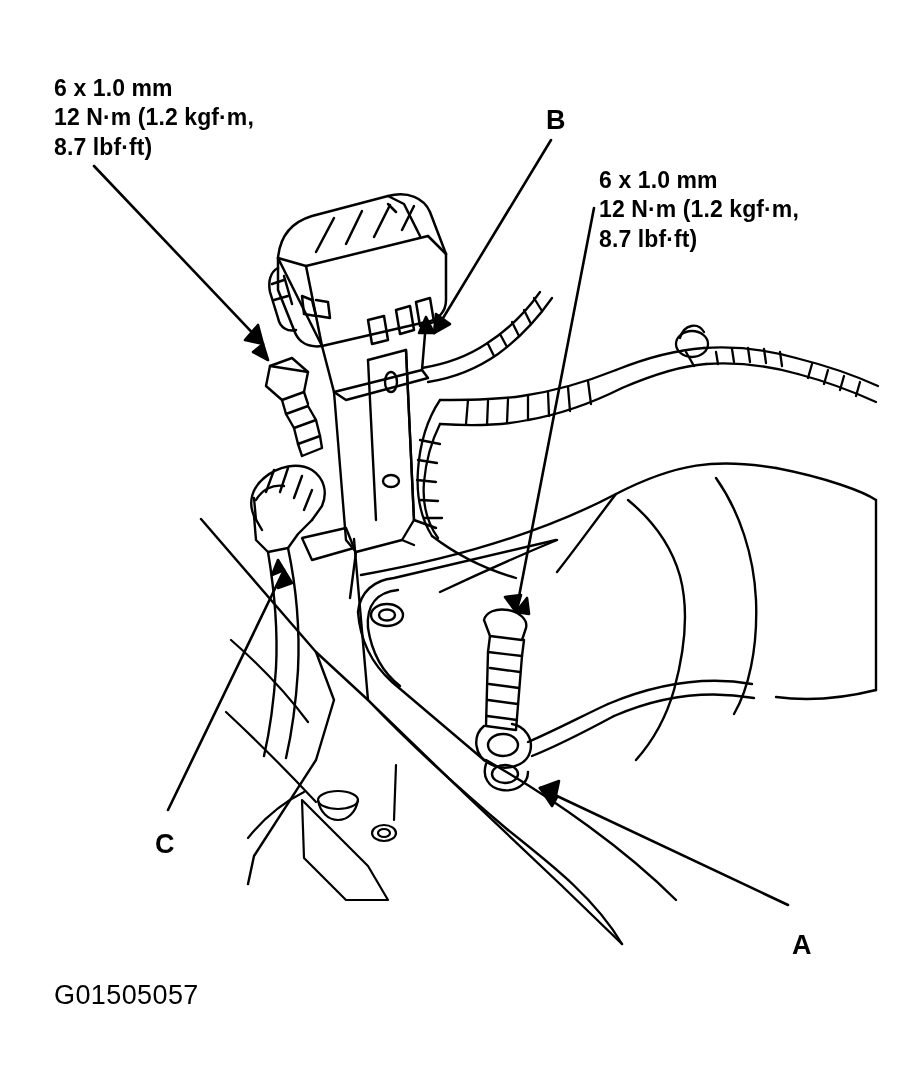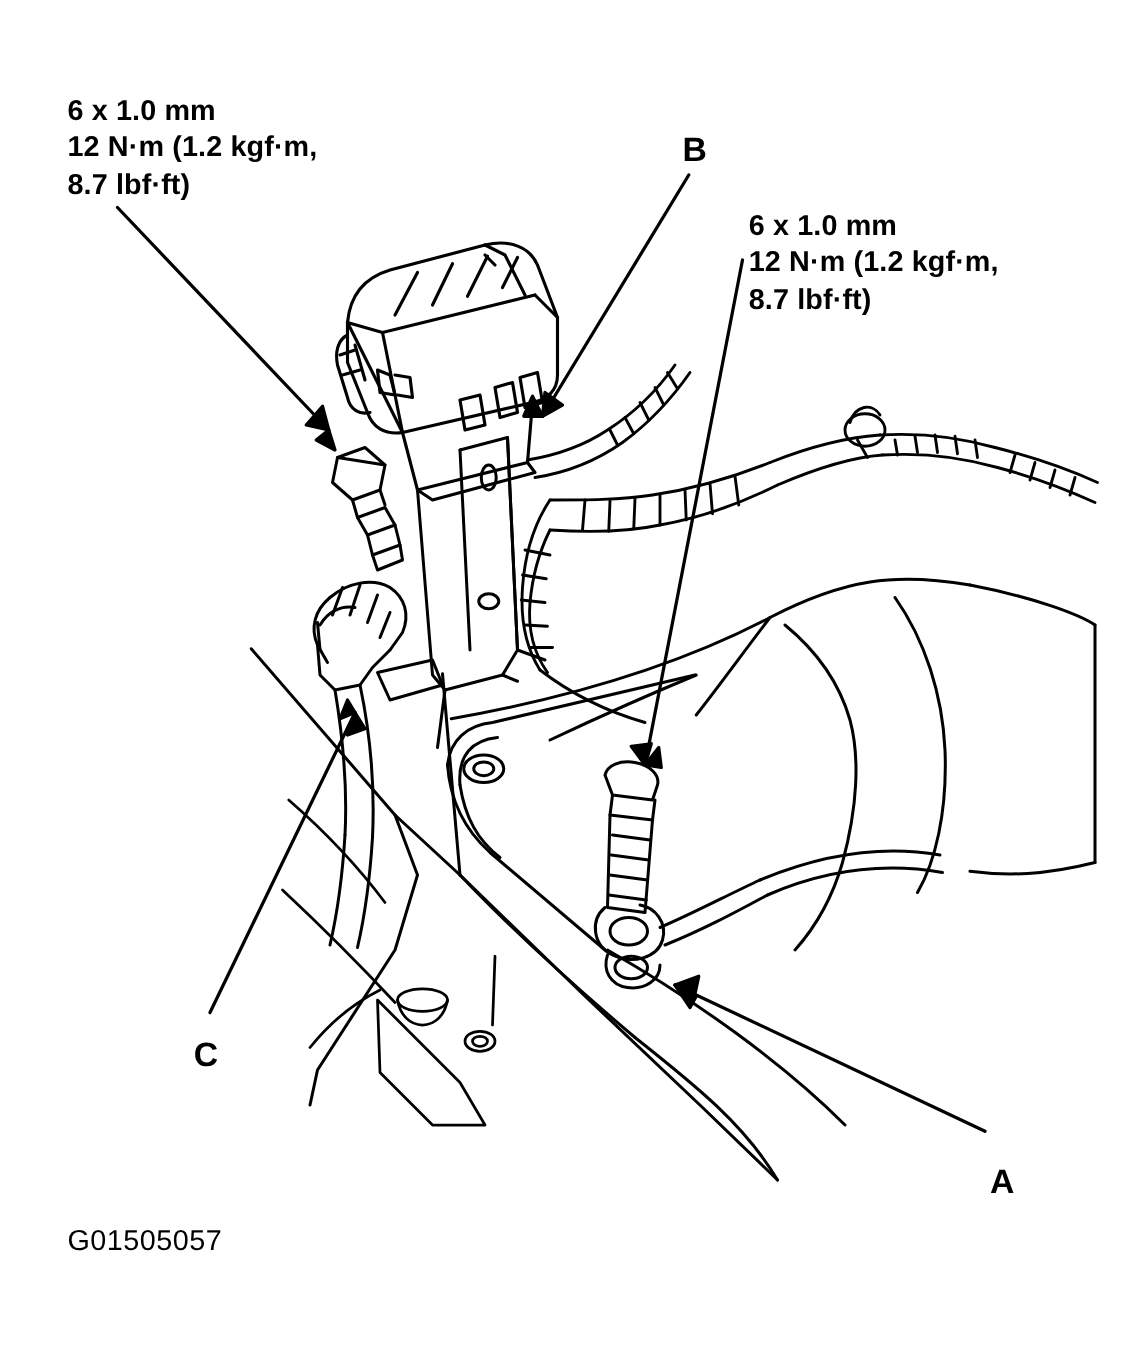--- a/index.html
+++ b/index.html
@@ -36,21 +36,21 @@
     letter-spacing: 0.1px;
   }
   .spec-text {
     font-size: 23px;
   }
   .callout-letter {
     font-size: 27px;
     font-weight: bold;
   }
   .figure-id {
-    font-size: 23px;
+    font-size: 27px;
     font-weight: normal;
     font-family: "Liberation Sans", sans-serif;
     letter-spacing: 0.4px;
   }
   #spec-left   { left: 38px;  top: 74px; }
   #spec-right  { left: 583px; top: 166px; }
   #label-b     { left: 530px; top: 103px; }
   #label-c     { left: 139px; top: 827px; }
   #label-a     { left: 776px; top: 928px; }
   #figure-id   { left: 38px;  top: 978px; }

